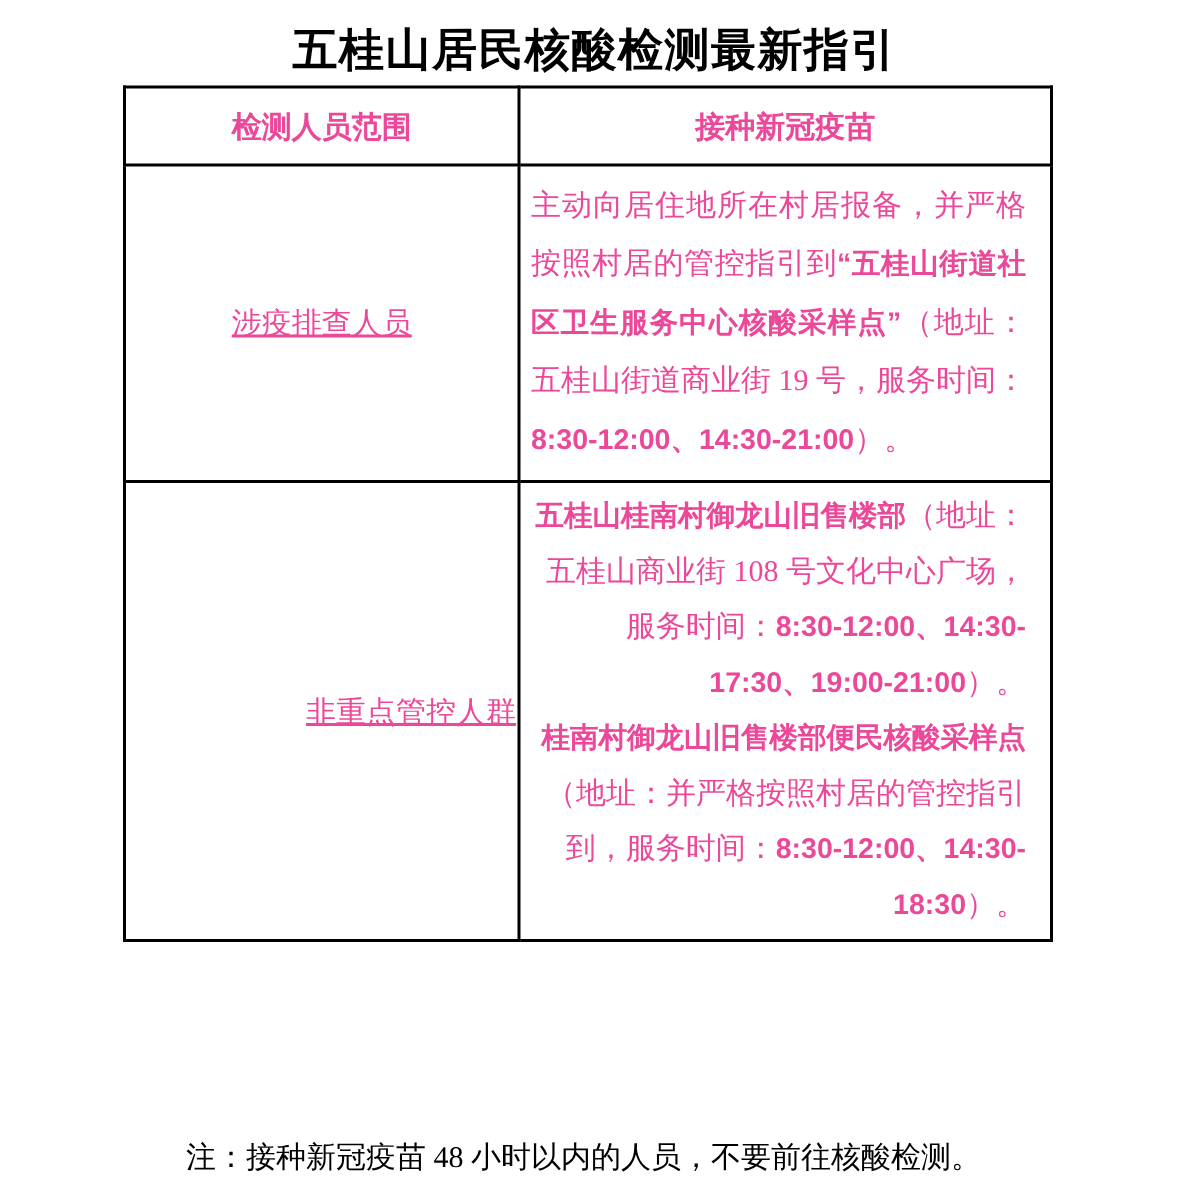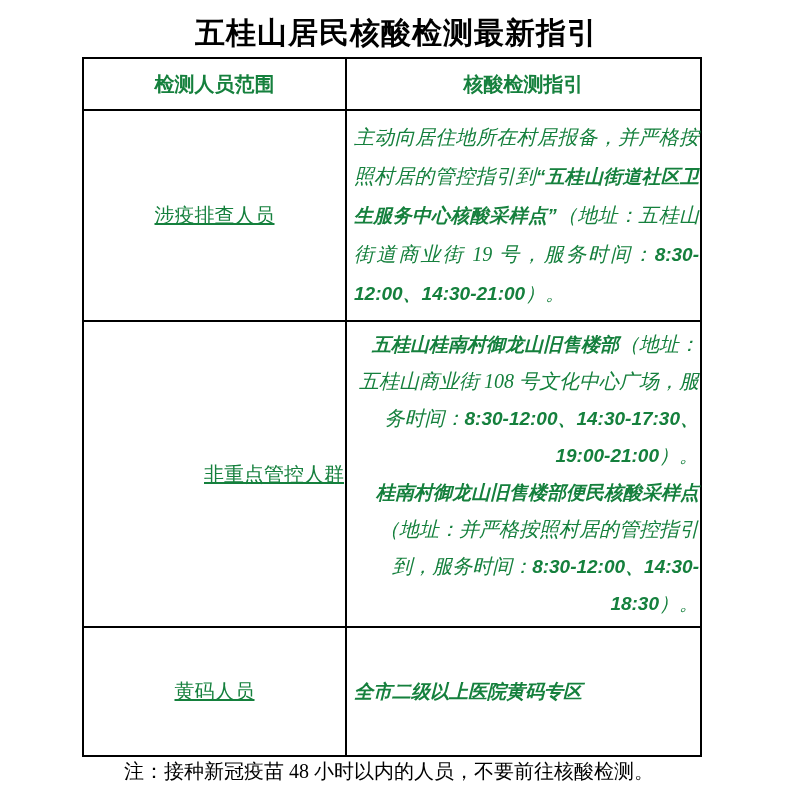--- a/index.html
+++ b/index.html
@@ -34,39 +34,38 @@
     left: 82px;
     width: 618px;
     border-collapse: collapse;
     table-layout: fixed;
   }
   col.c1 { width: 263px; }
   col.c2 { width: 355px; }
   th, td {
     border: 2px solid #000000;
     font-size: 20px;
-    color: #15803d;
+    color: #ec4899;
   }
   th {
     height: 48px;
     font-weight: bold;
     text-align: center;
     vertical-align: middle;
   }
   td.cat {
     text-align: center;
     vertical-align: middle;
     font-weight: normal;
     text-decoration: underline;
   }
   td.guide {
     vertical-align: middle;
-    padding: 4px 1px 4px 7px;
+    padding: 4px 16px 4px 7px;
     text-align: justify;
-    font-style: italic;
   }
   td.guide p {
     margin: 0;
   }
   tr.r1 td { height: 201px; }
   tr.r2 td { height: 289px; text-align: right; }
   tr.r3 td { height: 119px; }
   tr.r1 td.guide { line-height: 1.95; }
   tr.r2 td.guide { line-height: 1.85; }
   tr.r3 td.guide { line-height: 1.85; }
@@ -92,41 +91,35 @@
   <h1 class="title">五桂山居民核酸检测最新指引</h1>
 
   <table class="guide-table">
     <colgroup>
         <col class="c1">
         <col class="c2">
       </colgroup>
     <thead>
       <tr>
         <th>检测人员范围</th>
-        <th>核酸检测指引</th>
+        <th>接种新冠疫苗</th>
       </tr>
     </thead>
     <tbody>
       <tr class="r1">
         <td class="cat">涉疫排查人员</td>
         <td class="guide">
             <p><span>主动向居住地所在村居报备，并严格按照村居的管控指引到</span><b>“五桂山街道社区卫生服务中心核酸采样点”</b><span>（地址：五桂山街道商业街 19 号，服务时间：</span><b>8:30-12:00、14:30-21:00</b><span>）。</span></p>
           </td>
       </tr>
       <tr class="r2">
         <td class="cat">非重点管控人群</td>
         <td class="guide">
             <p><b>五桂山桂南村御龙山旧售楼部</b><span>（地址：五桂山商业街 108 号文化中心广场，服务时间：</span><b>8:30-12:00、14:30-17:30、19:00-21:00</b><span>）。</span></p>
             <p><b>桂南村御龙山旧售楼部便民核酸采样点</b><span>（地址：并严格按照村居的管控指引到，服务时间：</span><b>8:30-12:00、14:30-18:30</b><span>）。</span></p>
           </td>
       </tr>
-      <tr class="r3">
-        <td class="cat">黄码人员</td>
-        <td class="guide">
-            <p><b>全市二级以上医院黄码专区</b></p>
-          </td>
-      </tr>
     </tbody>
   </table>
 
   <p class="note">注：接种新冠疫苗 48 小时以内的人员，不要前往核酸检测。</p>
 
 </div>
 
 </body></html>

